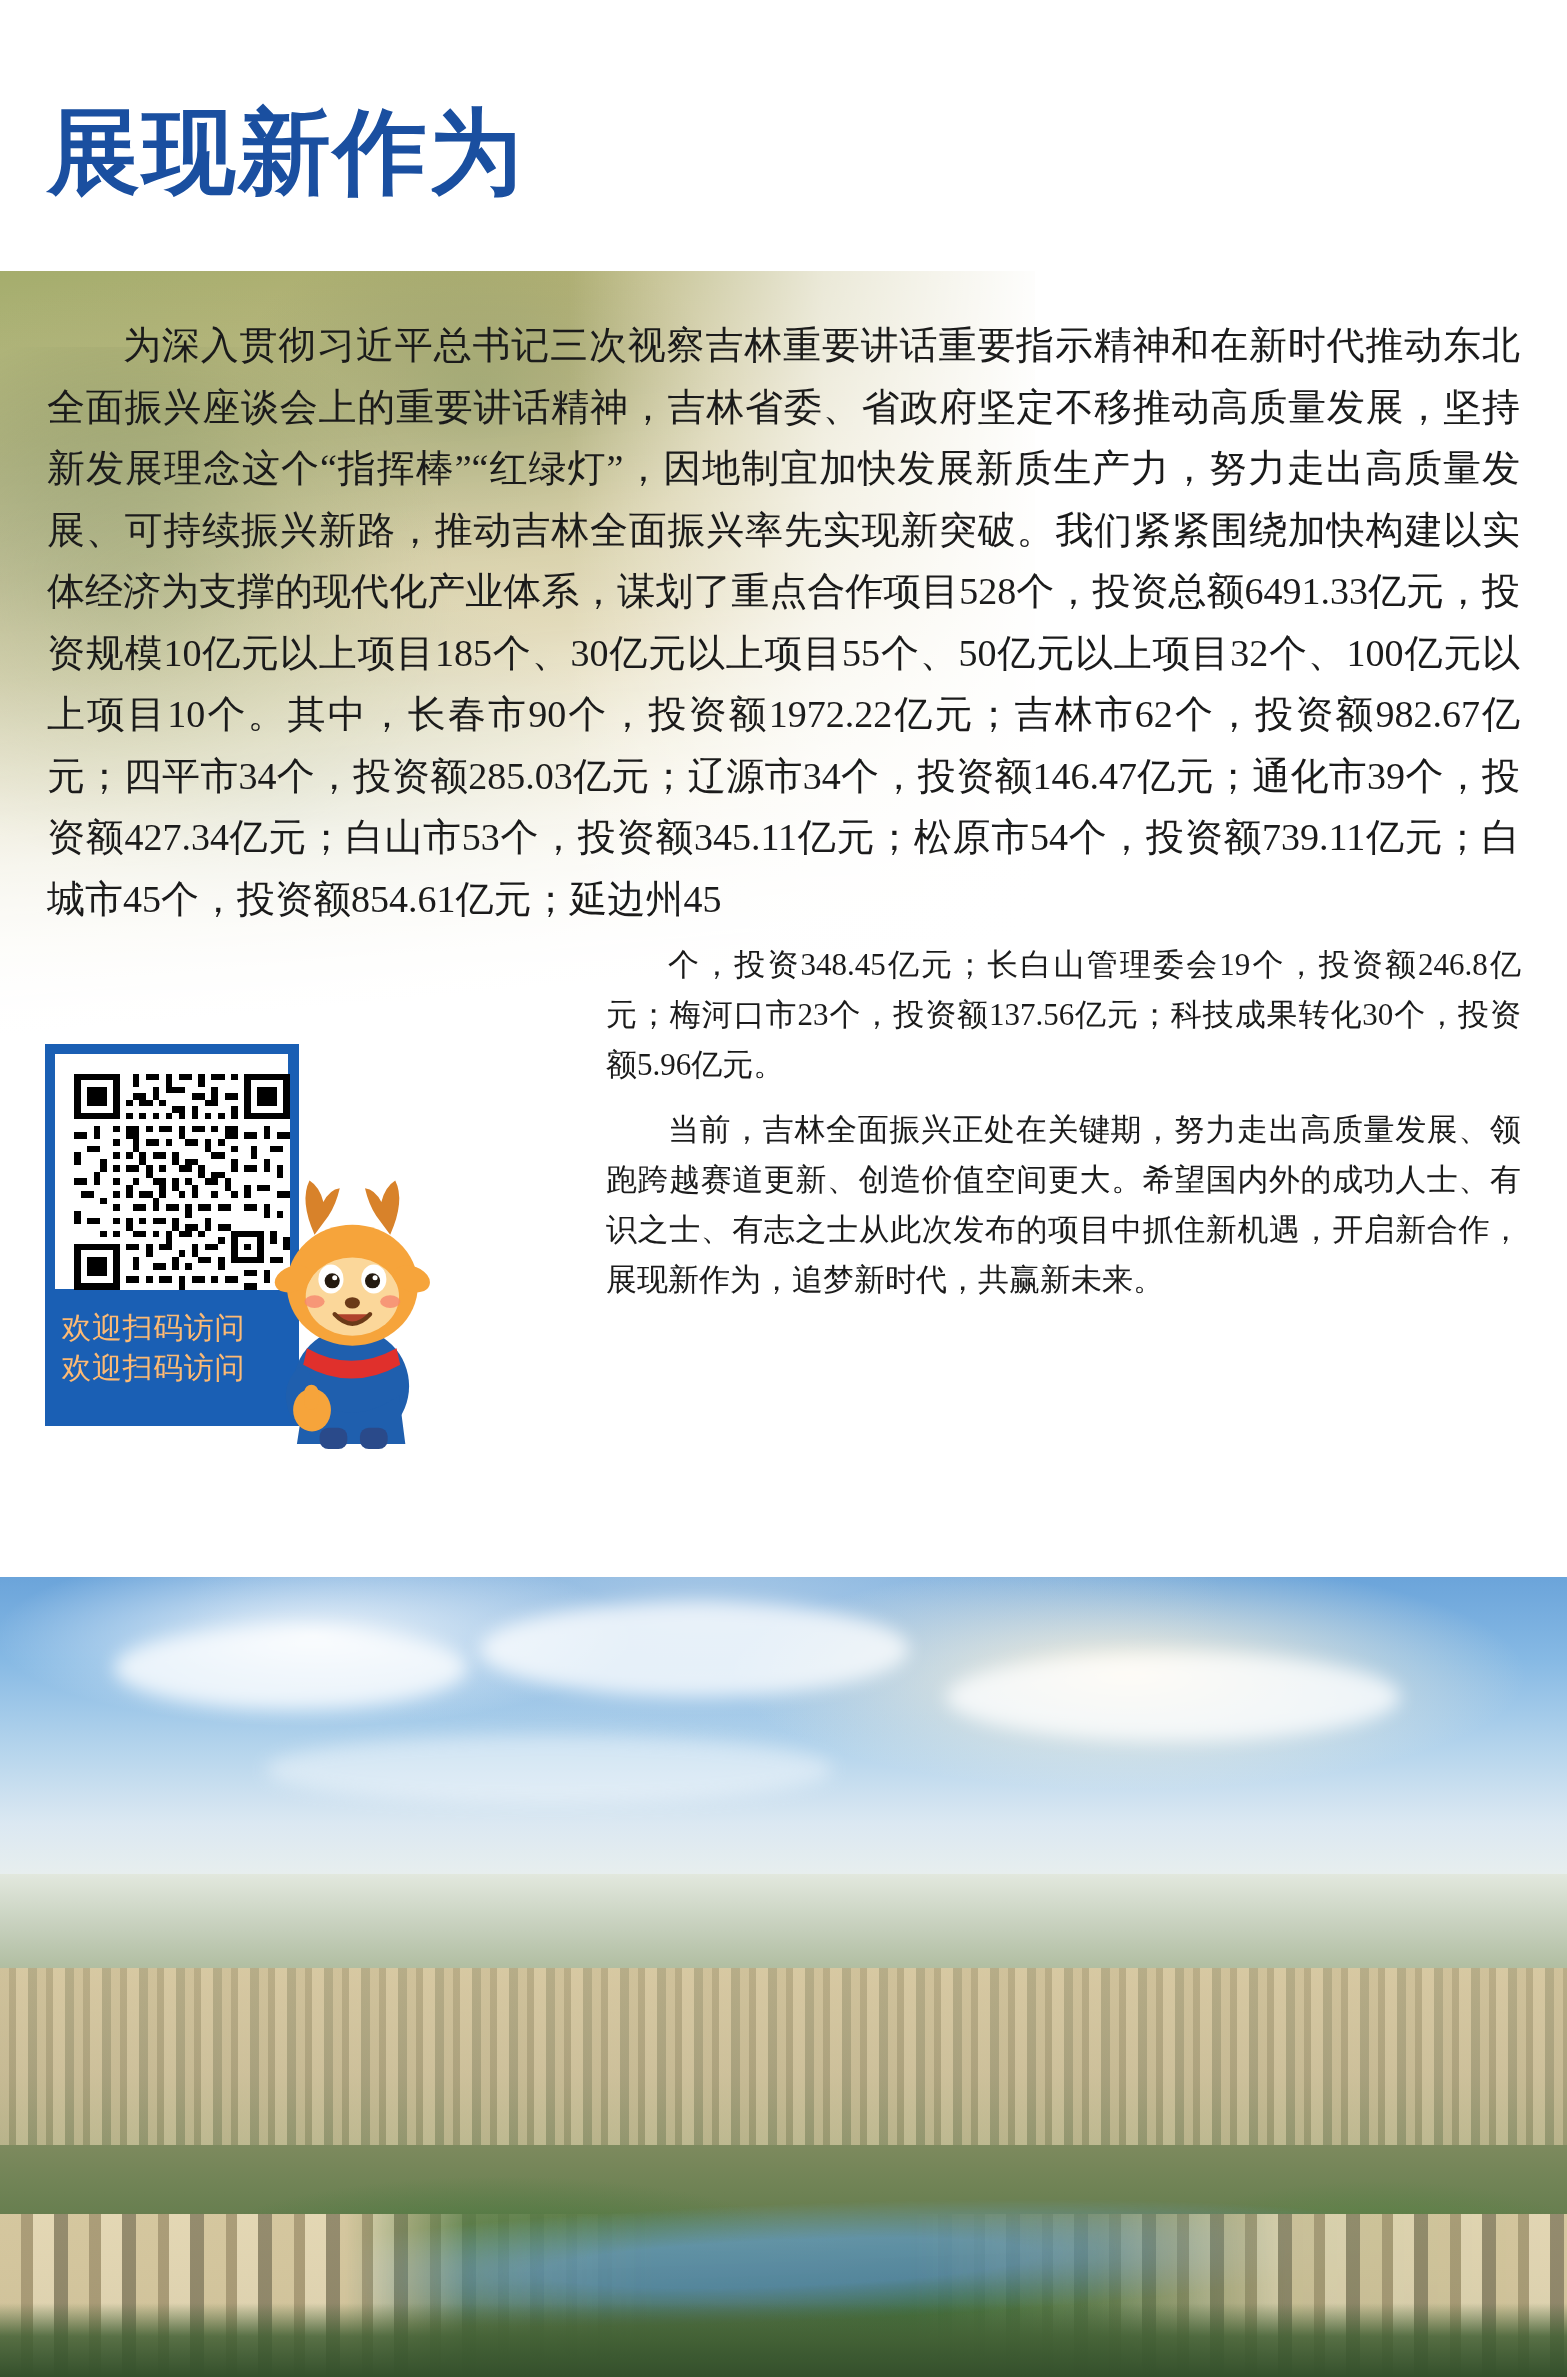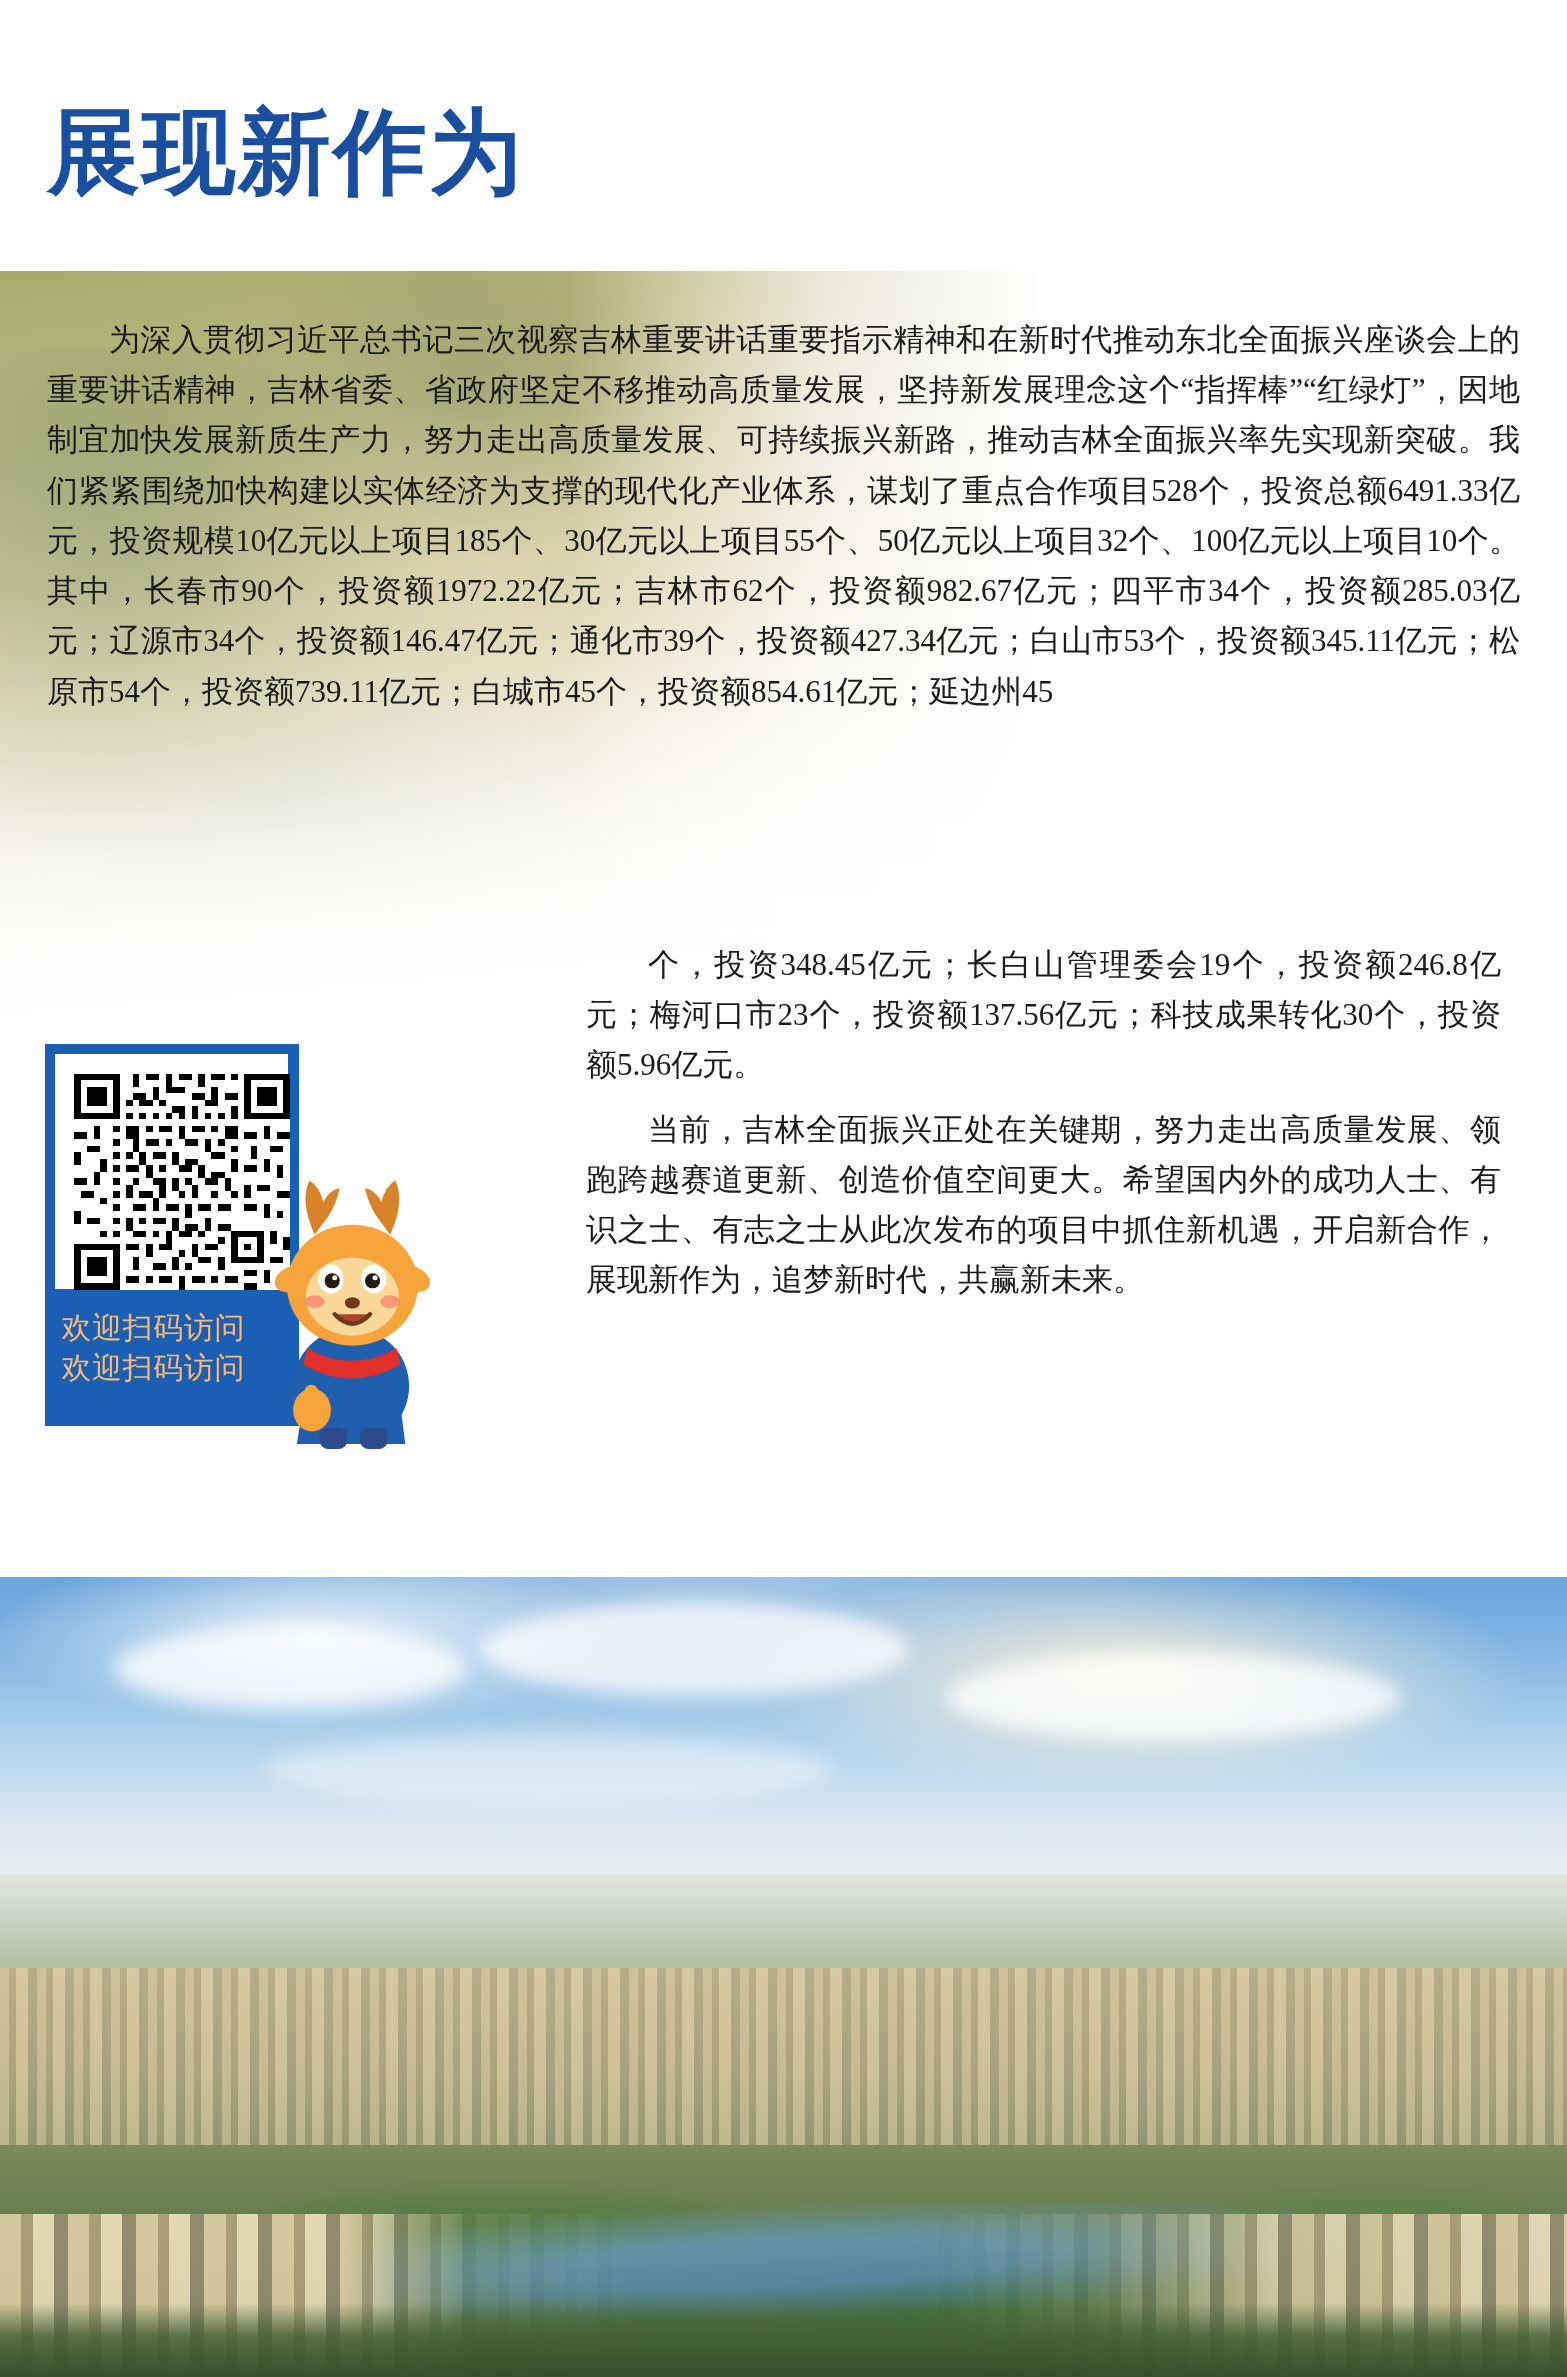--- a/index.html
+++ b/index.html
@@ -80,35 +80,35 @@
     height: 946px;
     background: linear-gradient(90deg, rgba(255,255,255,0) 0%, rgba(255,255,255,0.7) 45%, #ffffff 85%);
   }
 
   
   .article {
     position: absolute;
     left: 47px;
     top: 315px;
     width: 1473px;
-    font-size: 31px;
+    font-size: 38px;
     line-height: 1.62;
     color: #1b1b1b;
     text-align: justify;
     text-justify: inter-ideograph;
   }
   .article p {
     margin: 0;
     text-indent: 2em;
   }
   .para-wide { width: 1473px; }
 
   .para-narrow {
     position: absolute;
-    left: 586px;
+    left: 606px;
     top: 940px;
     width: 915px;
     font-size: 31px;
     line-height: 1.62;
     color: #1b1b1b;
     text-align: justify;
     text-justify: inter-ideograph;
   }
   .para-narrow p {
     margin: 0;

